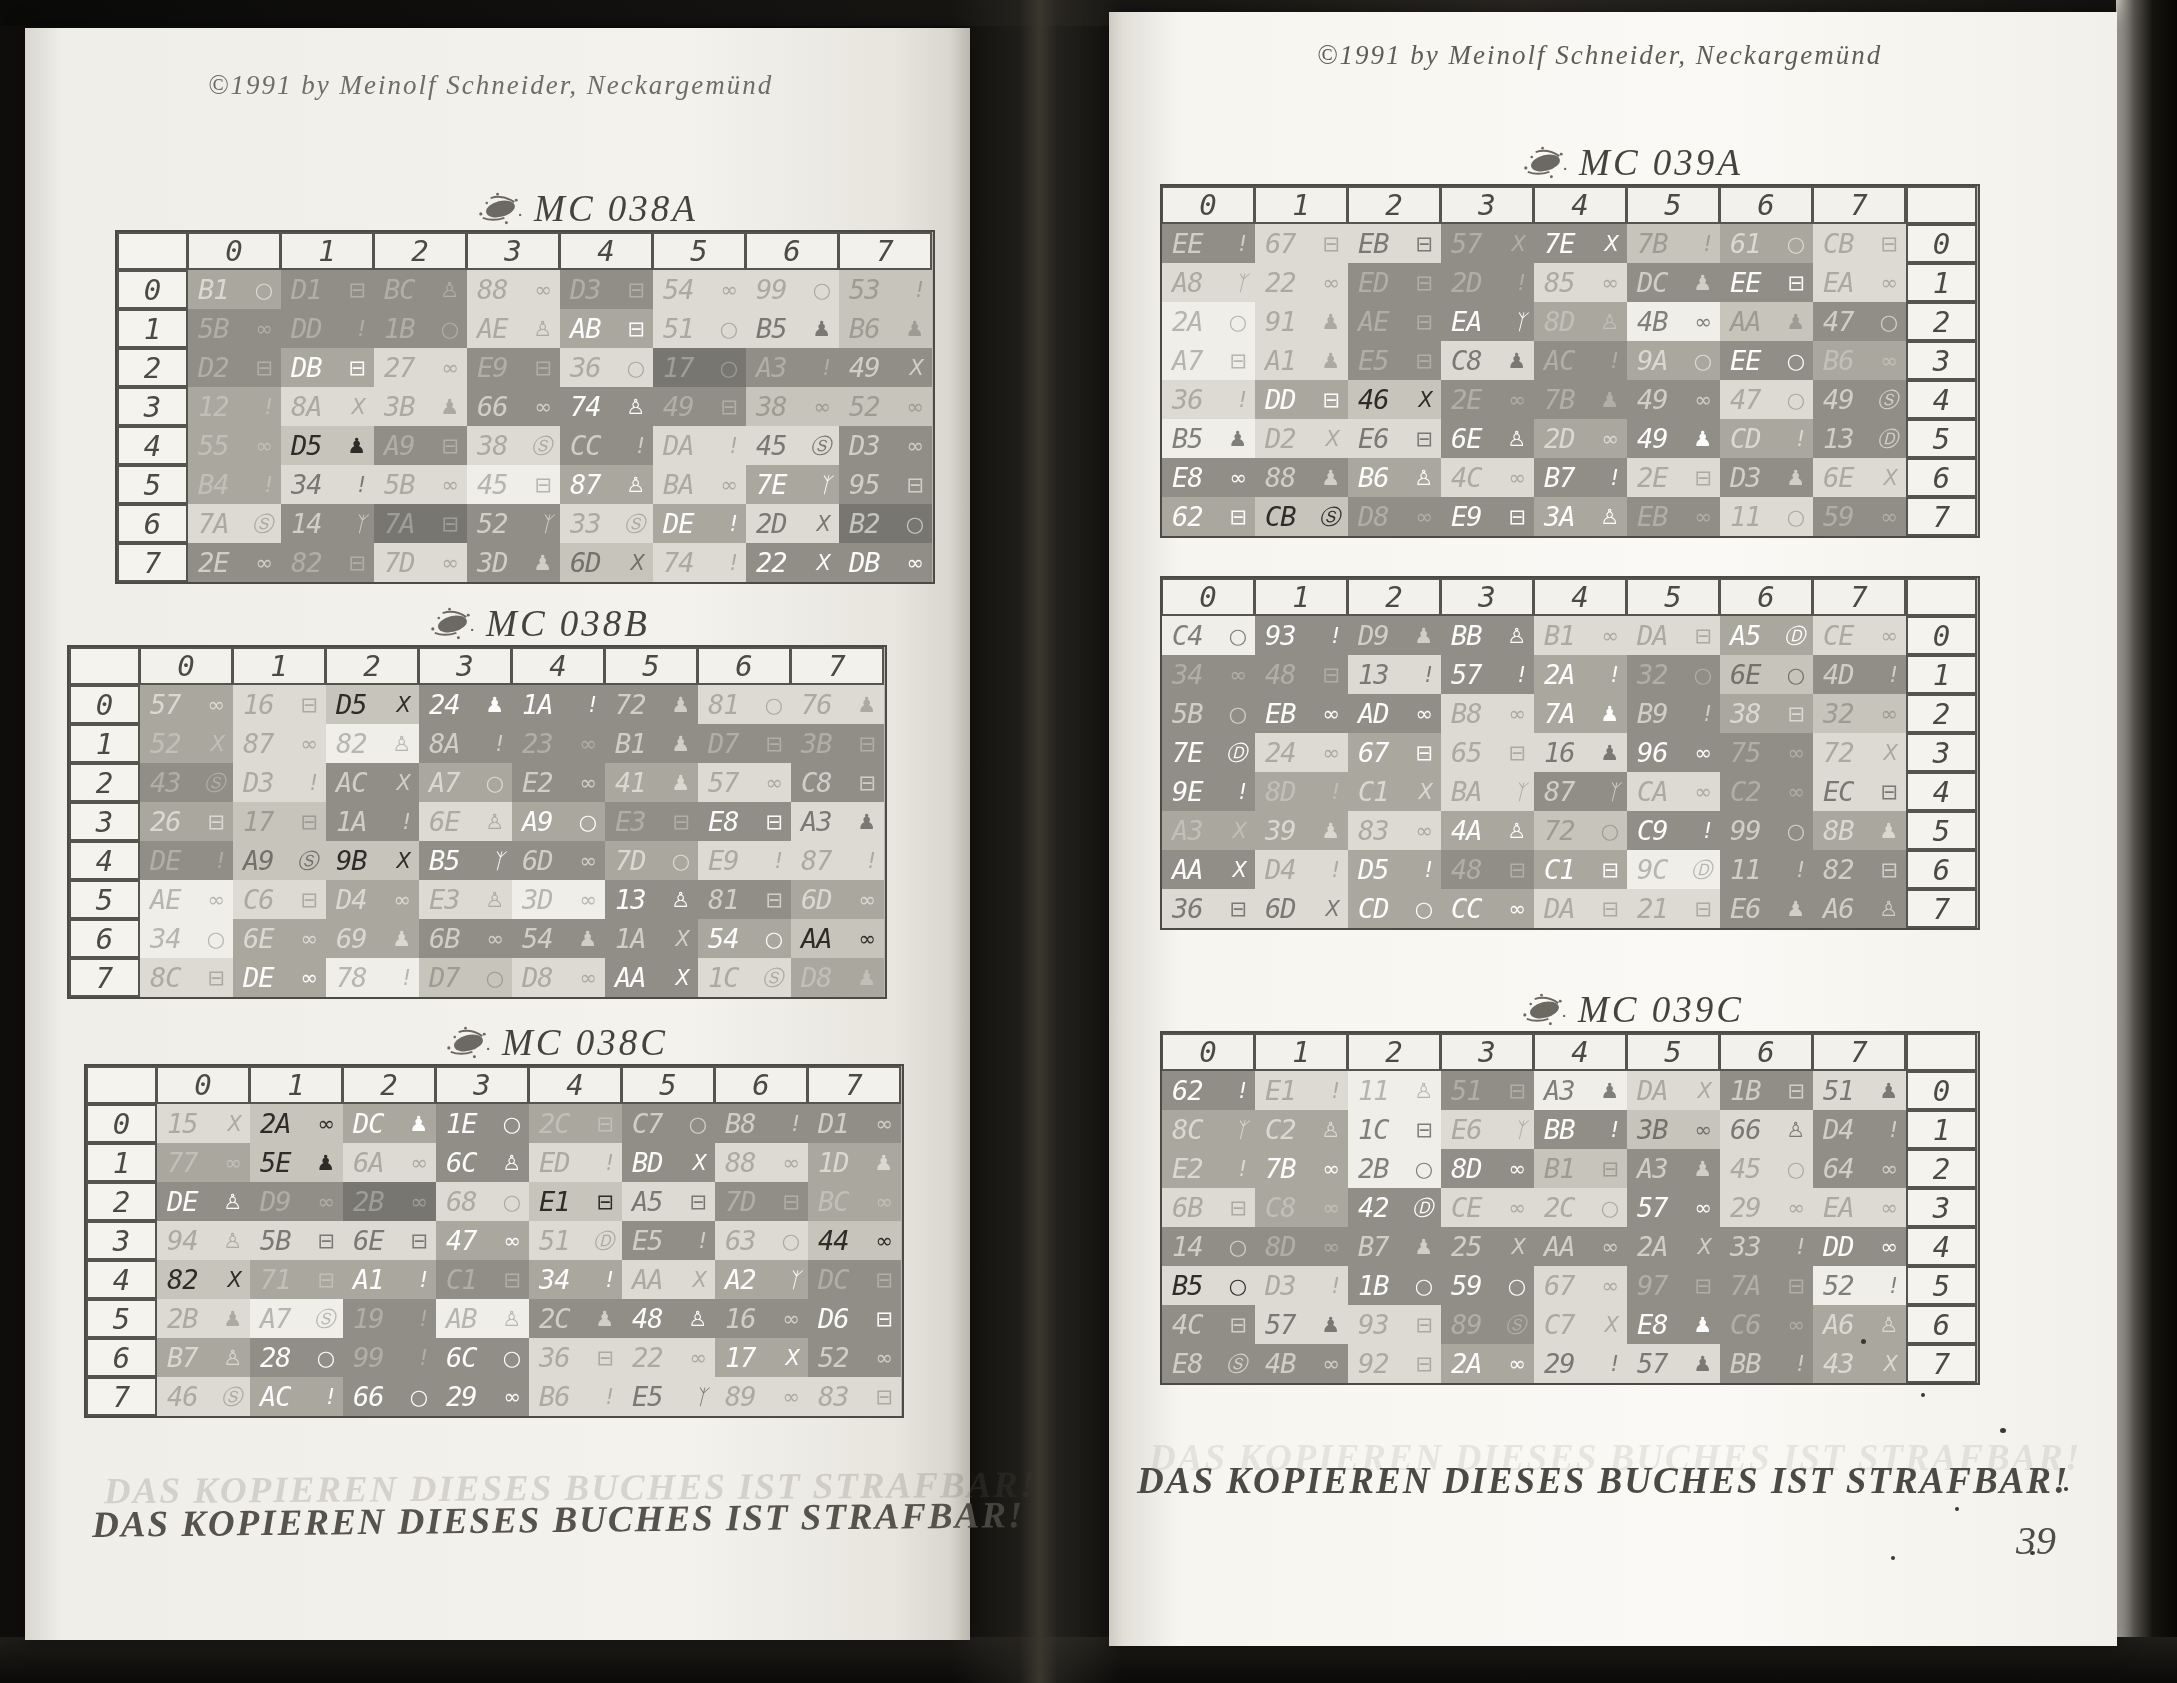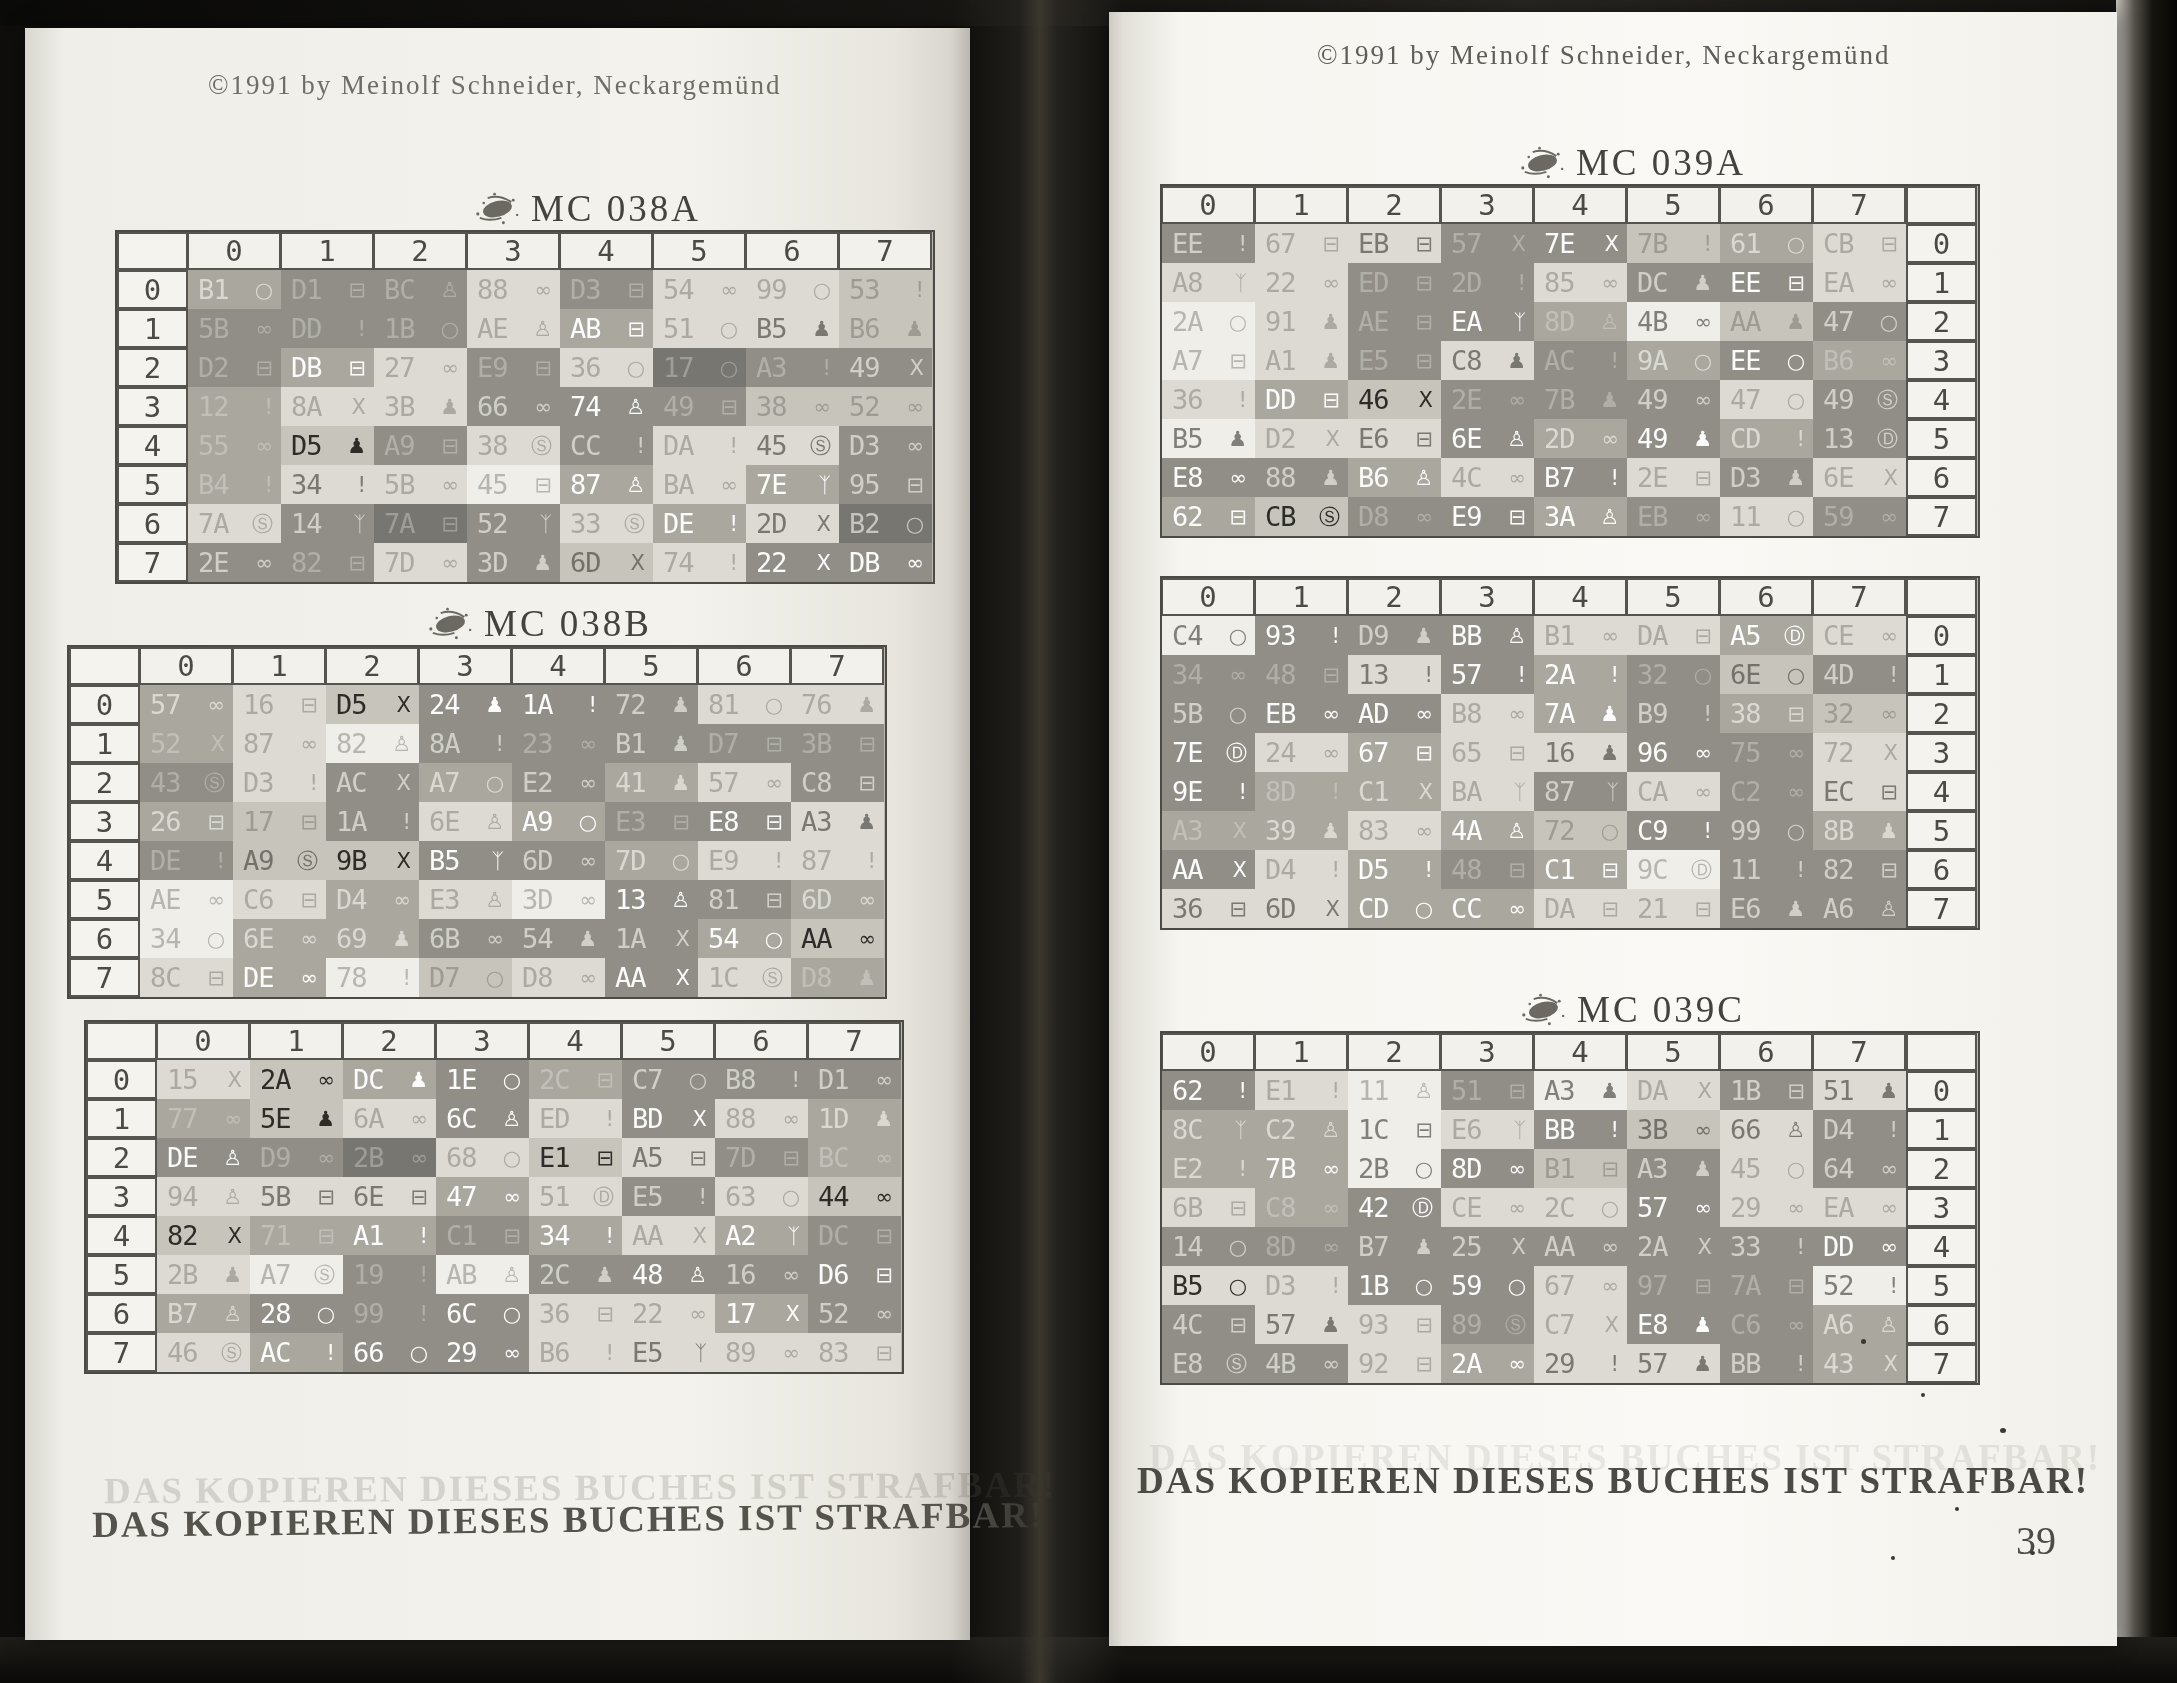--- a/index.html
+++ b/index.html
@@ -7,21 +7,21 @@
        font-family:"Liberation Serif", serif;}
   
   .edge-top{position:absolute;left:0;top:0;width:2177px;height:26px;
     background:linear-gradient(90deg,#0a0a09 0%,#1a1815 55%,#2a2723 70%,#11100e 100%);}
   .edge-right{position:absolute;right:0;top:0;width:61px;height:1683px;
     background:linear-gradient(90deg,#c9c6bf 0%,#55524c 30%,#16140f 60%,#060605 100%);}
   .edge-bottom{position:absolute;left:0;bottom:0;width:2177px;height:46px;
     background:linear-gradient(180deg,#201e1a 0%,#0a0908 100%);}
   .gutter{position:absolute;left:950px;top:0;width:173px;height:1683px;
     background:linear-gradient(90deg,rgba(60,56,50,0) 0%,rgba(45,42,37,.55) 40%,#3a372f 52%,rgba(60,57,50,.45) 62%,rgba(80,76,68,0) 100%);z-index:3;}
-  .page{position:absolute;z-index:2;}
+  .page{position:absolute;z-index:2;font-style:italic;}
   .page-left{left:25px;top:28px;width:945px;height:1612px;
     background:linear-gradient(90deg,#d8d6cf 0%,#efeee8 4%,#f3f2ec 70%,#e7e5de 92%,#d4d1c9 100%);
     box-shadow:0 0 18px rgba(0,0,0,.5);}
   .page-right{left:1109px;top:12px;width:1008px;height:1634px;
     background:linear-gradient(90deg,#dcdad2 0%,#f6f5f0 7%,#faf9f5 60%,#f1f0ea 100%);
     box-shadow:0 0 18px rgba(0,0,0,.5);}
   .copyright{position:absolute;font-size:27px;color:#6f6d66;letter-spacing:2px;white-space:nowrap;}
   .page-left .copyright{left:183px;top:42px;}
   .page-right .copyright{left:208px;top:28px;color:#5f5d57;}
 
@@ -687,20 +687,34 @@
             </div>
             <div class="cell datac s3">
               <span class="hex tf">D8</span>
               <span class="icon tf">♟</span>
             </div>
           </div>
         </div>
     </div>
 
     <div class="table-block" style="left:59px;top:992px;">
+      <div class="table-title">
+        <svg class="swirl" width="57" height="40" viewBox="0 0 58 40">
+          <ellipse cx="30" cy="21" rx="15" ry="8" fill="#6b6962" transform="rotate(-14 30 21)"></ellipse>
+          <circle cx="10" cy="26" r="1.6" fill="#6b6962"></circle>
+            <circle cx="16" cy="15" r="1.3" fill="#6b6962"></circle>
+          <circle cx="46" cy="12" r="1.5" fill="#6b6962"></circle>
+            <circle cx="50" cy="27" r="1.2" fill="#6b6962"></circle>
+          <circle cx="27" cy="6" r="1.4" fill="#6b6962"></circle>
+            <circle cx="36" cy="35" r="1.5" fill="#6b6962"></circle>
+          <path d="M12 30 Q22 34 34 30" stroke="#6b6962" stroke-width="2" fill="none"></path>
+          <path d="M20 10 Q32 6 44 14" stroke="#6b6962" stroke-width="2" fill="none"></path>
+        </svg>
+        <span>MC 038C</span>
+      </div>
       <div class="grid">
           <div class="row hdr">
             <div class="cell labelc"></div>
             <div class="cell hdrc">0</div>
             <div class="cell hdrc">1</div>
             <div class="cell hdrc">2</div>
             <div class="cell hdrc">3</div>
             <div class="cell hdrc">4</div>
             <div class="cell hdrc">5</div>
             <div class="cell hdrc">6</div>

